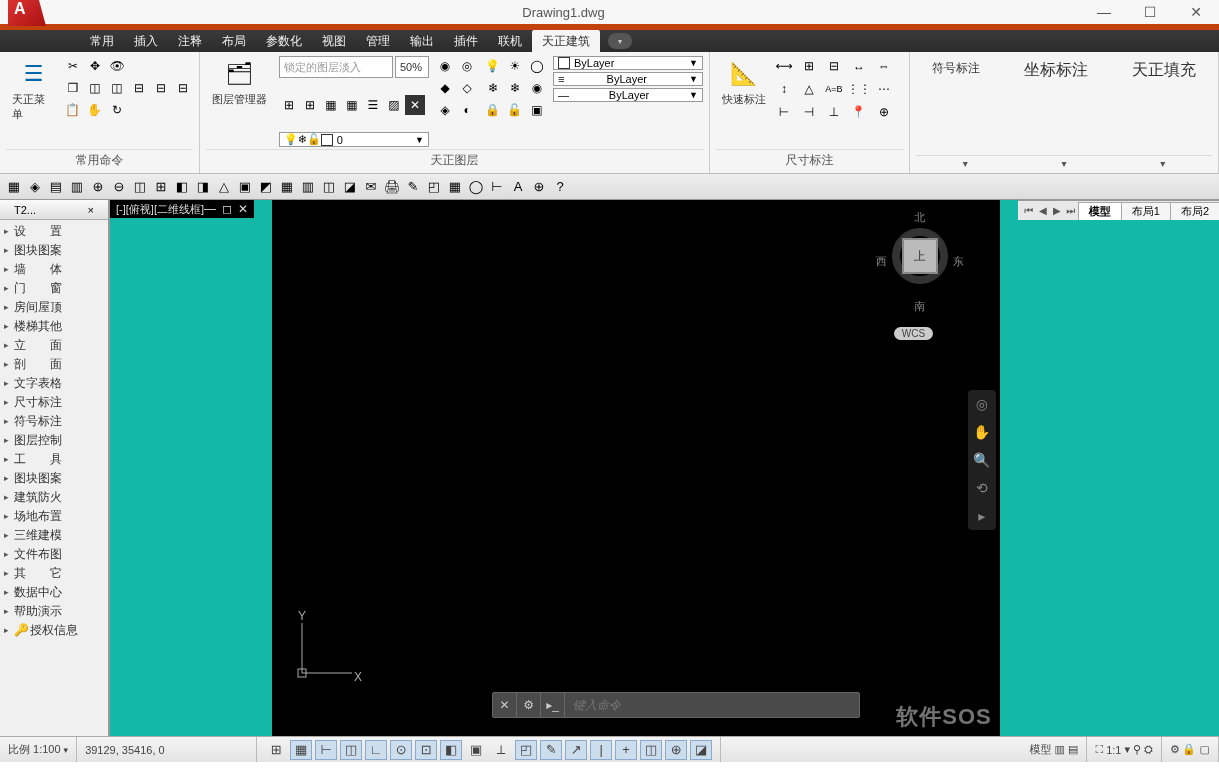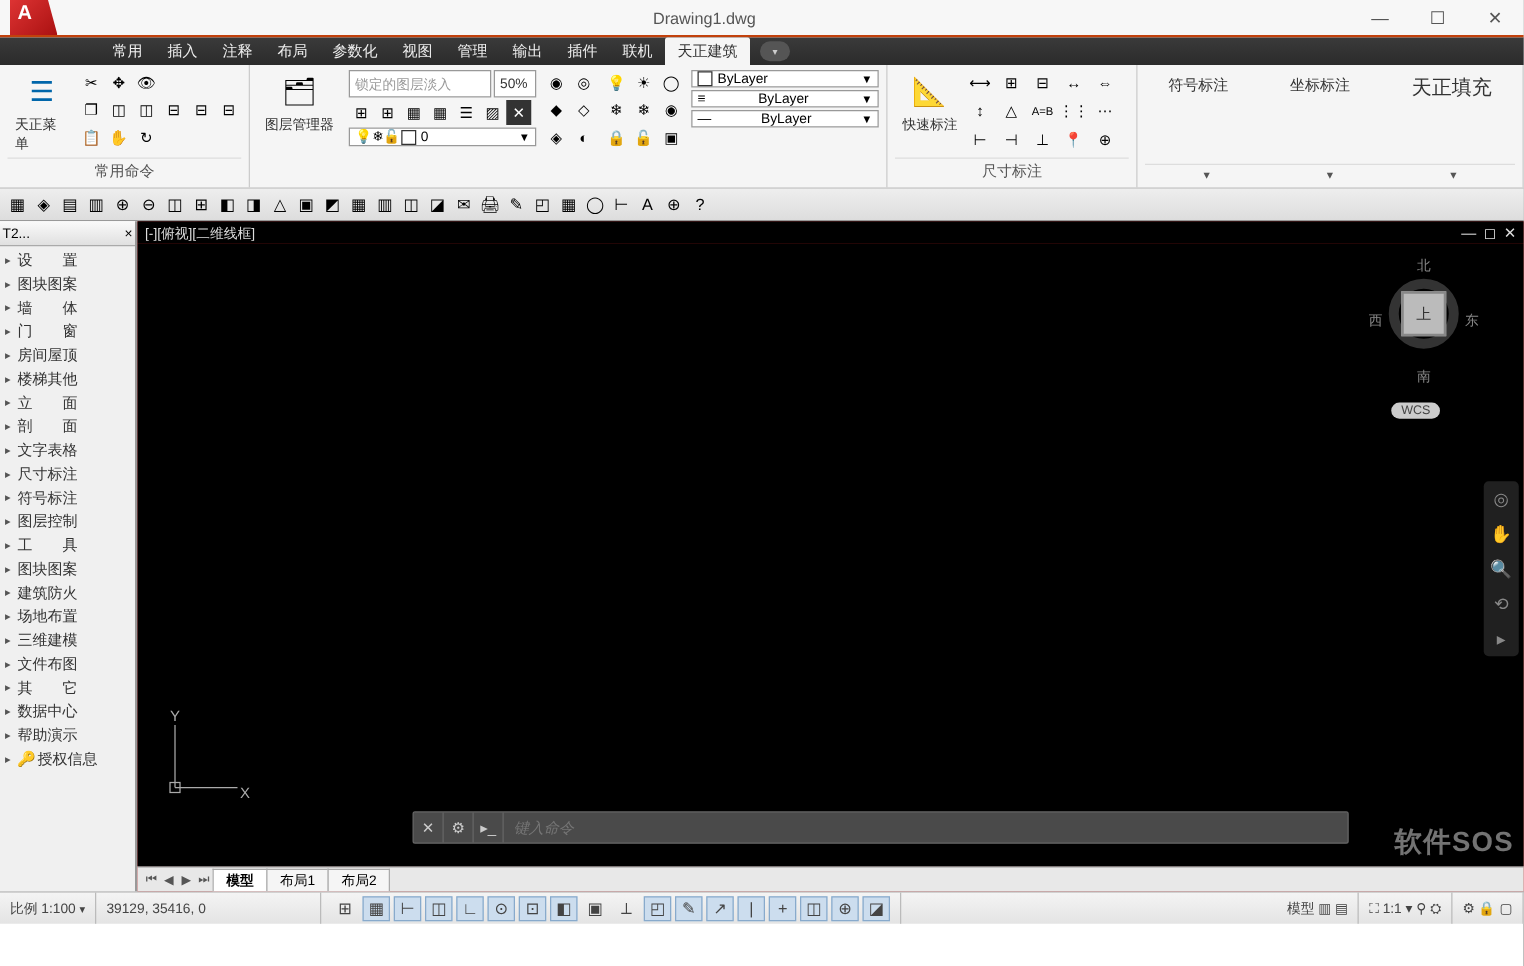--- a/index.html
+++ b/index.html
@@ -1,18 +1,18 @@
 <!DOCTYPE html>
 <html><head>
 <meta charset="utf-8">
 <style>
 * { margin: 0; padding: 0; box-sizing: border-box; font-family: "Microsoft YaHei", "SimSun", sans-serif; }
 body { background: #fff; width: 1219px; height: 773px; overflow: hidden; font-size: 12px; }
 
-.titlebar { height: 30px; background: #f7f7f7; display: flex; align-items: center; border-bottom: 2px solid #c2410c; }
+.titlebar { height: 30px; background: #f7f7f7; display: flex; align-items: center; border-bottom: 6px solid #c2410c; }
 .app-icon { width: 38px; height: 28px; margin-left: 8px; background: linear-gradient(135deg, #d33, #a11); clip-path: polygon(0 0, 80% 0, 100% 100%, 0 100%); position: relative; }
 .app-icon::after { content: "A"; position: absolute; color: #fff; font-weight: bold; font-size: 16px; left: 6px; top: 2px; }
 .title-text { flex: 1; text-align: center; color: #555; font-size: 13px; }
 .win-controls { display: flex; }
 .win-btn { width: 46px; height: 30px; display: flex; align-items: center; justify-content: center; color: #555; font-size: 14px; cursor: pointer; }
 
 .menubar { height: 22px; background: linear-gradient(#3a3a3a, #2b2b2b); display: flex; align-items: center; padding-left: 80px; }
 .menu-item { color: #eee; padding: 3px 10px; font-size: 12px; cursor: pointer; }
 .menu-item.active { background: #f5f5f5; color: #333; border-radius: 2px 2px 0 0; }
 .menu-extra { width: 24px; height: 16px; background: #555; border-radius: 8px; margin-left: 8px; display: flex; align-items: center; justify-content: center; color: #ccc; font-size: 8px; }
@@ -35,28 +35,28 @@
 .layer-dd .sw { width: 12px; height: 12px; border: 1px solid #333; margin-right: 4px; }
 .layer-dd .arr { margin-left: auto; font-size: 9px; }
 .input-box { border: 1px solid #999; background: #fff; height: 22px; padding: 0 4px; font-size: 11px; color: #999; display: flex; align-items: center; }
 
 .app-toolbar { height: 26px; background: linear-gradient(#eee, #ddd); border-bottom: 1px solid #999; display: flex; align-items: center; padding: 0 4px; gap: 1px; }
 .tb-btn { width: 20px; height: 20px; display: flex; align-items: center; justify-content: center; cursor: pointer; font-size: 13px; }
 
 .workspace { display: flex; height: 536px; background: #e8e8e8; }
 
 .side-panel { width: 110px; background: #f0f0f0; border-right: 2px solid #999; display: flex; flex-direction: column; }
-.side-header { height: 20px; background: linear-gradient(#fafafa, #e0e0e0); border-bottom: 1px solid #aaa; display: flex; align-items: center; padding: 0 2px; font-size: 11px; }
+.side-header { height: 20px; background: linear-gradient(#fafafa, #e0e0e0); border-bottom: 1px solid #aaa; display: flex; align-items: center; padding: 0 14px; font-size: 11px; }
 .side-header .x { margin-left: auto; cursor: pointer; }
 .tree { flex: 1; overflow: auto; padding: 2px 0; }
 .tree-item { display: flex; align-items: center; padding: 1px 4px; font-size: 12px; cursor: pointer; color: #333; line-height: 17px; }
 .tree-item .arr { width: 10px; font-size: 9px; color: #555; }
 .tree-item .key-ico { width: 14px; margin-right: 2px; color: #d90; }
 
-.canvas-wrap { flex: 1; display: flex; flex-direction: column; background: #b91c1c; position: relative; }
+.canvas-wrap { flex: 1; display: flex; flex-direction: row; background: #14b8a6; position: relative; gap: 18px; }
 .canvas-header { height: 18px; background: #000; color: #ddd; font-size: 11px; display: flex; align-items: center; padding: 0 6px; }
 .canvas-header .wc { margin-left: auto; display: flex; gap: 6px; }
 .wc span { cursor: pointer; font-size: 12px; }
 .canvas { flex: 1; background: #000; position: relative; }
 
 .viewcube { position: absolute; top: 10px; right: 30px; width: 100px; height: 130px; color: #888; font-size: 11px; }
 .vc-n { position: absolute; top: 0; left: 50%; transform: translateX(-50%); }
 .vc-s { position: absolute; bottom: 26px; left: 50%; transform: translateX(-50%); }
 .vc-w { position: absolute; top: 44px; left: 6px; }
 .vc-e { position: absolute; top: 44px; right: 6px; }
@@ -146,21 +146,21 @@
     <div class="panel-title">常用命令</div>
   </div>
 
   <div class="ribbon-panel" style="width:510px">
     <div class="panel-body" style="flex-direction:column;gap:2px;width:100%">
       <div style="display:flex;gap:6px;align-items:flex-start">
         <div class="big-btn">
           <div class="ico">🗂</div>
           <div class="lbl">图层管理器</div>
         </div>
-        <div style="display:flex;flex-direction:column;gap:2px;width:150px">
+        <div style="display:flex;flex-direction:column;gap:17px;width:150px">
           <div style="display:flex;gap:2px">
             <div class="input-box" style="flex:1">锁定的图层淡入</div>
             <div class="input-box" style="width:34px;color:#333">50%</div>
           </div>
           <div style="display:flex;gap:1px">
             <div class="sm-btn">⊞</div>
             <div class="sm-btn">⊞</div>
             <div class="sm-btn">▦</div>
             <div class="sm-btn">▦</div>
             <div class="sm-btn">☰</div>
@@ -207,20 +207,21 @@
               <span class="arr">▼</span>
             </div>
           <div class="layer-dd">
               <span>―</span>
               <span style="margin-left:auto">ByLayer</span>
               <span class="arr">▼</span>
             </div>
         </div>
       </div>
     </div>
+    <div class="panel-title">天正图层</div>
   </div>
 
   <div class="ribbon-panel" style="width:200px">
     <div class="panel-body">
       <div class="big-btn">
         <div class="ico">📐</div>
         <div class="lbl">快速标注</div>
       </div>
       <div class="tool-grid" style="grid-template-columns:repeat(5,22px);grid-template-rows:repeat(3,20px);gap:3px">
         <div class="sm-btn">⟷</div>
@@ -239,21 +240,21 @@
           <div class="sm-btn">📍</div>
           <div class="sm-btn">⊕</div>
       </div>
     </div>
     <div class="panel-title">尺寸标注</div>
   </div>
 
   <div class="ribbon-panel" style="flex:1">
     <div class="panel-body" style="gap:12px;justify-content:space-around;padding-top:4px" id="extra-dd">
         <div style="font-size: 12px; color: rgb(51, 51, 51); cursor: pointer;">符号标注</div>
-        <div style="font-size: 12px; color: rgb(51, 51, 51); cursor: pointer;">坐标标注</div>
+        <div style="font-size: 16px; color: rgb(51, 51, 51); cursor: pointer;">坐标标注</div>
         <div style="font-size: 16px; color: rgb(51, 51, 51); cursor: pointer;">天正填充</div>
       </div>
     <div class="panel-title" style="display:flex;justify-content:space-around">
       <span style="font-size:10px">▾</span>
         <span style="font-size:10px">▾</span>
         <span style="font-size:10px">▾</span>
     </div>
   </div>
 </div>
 

